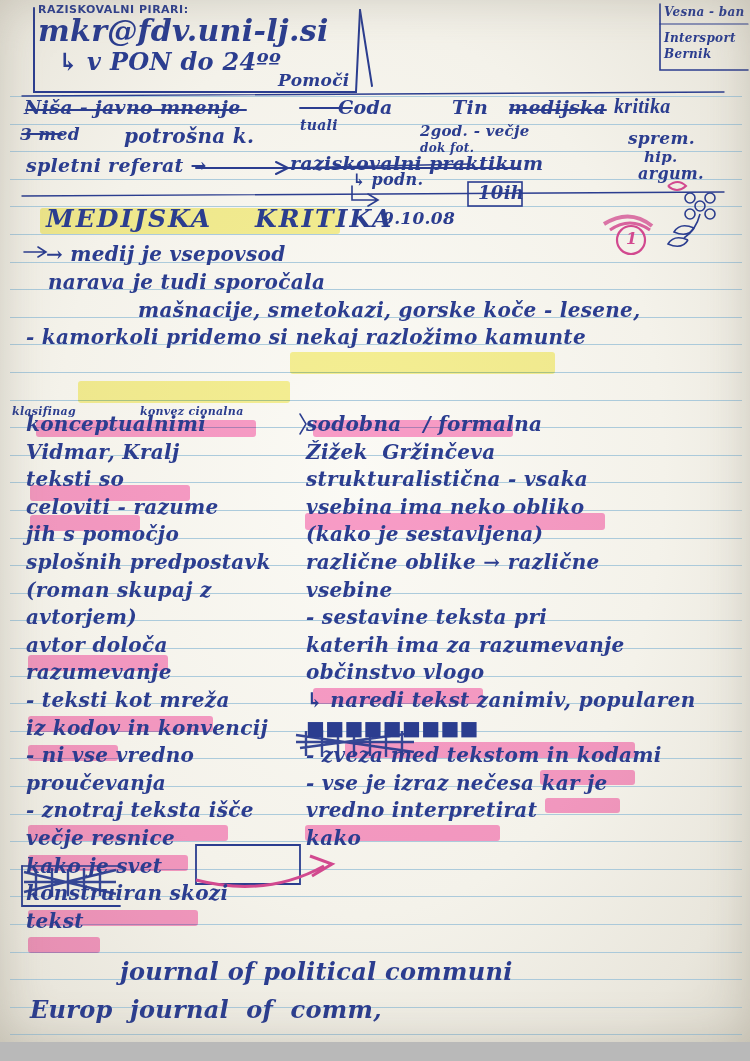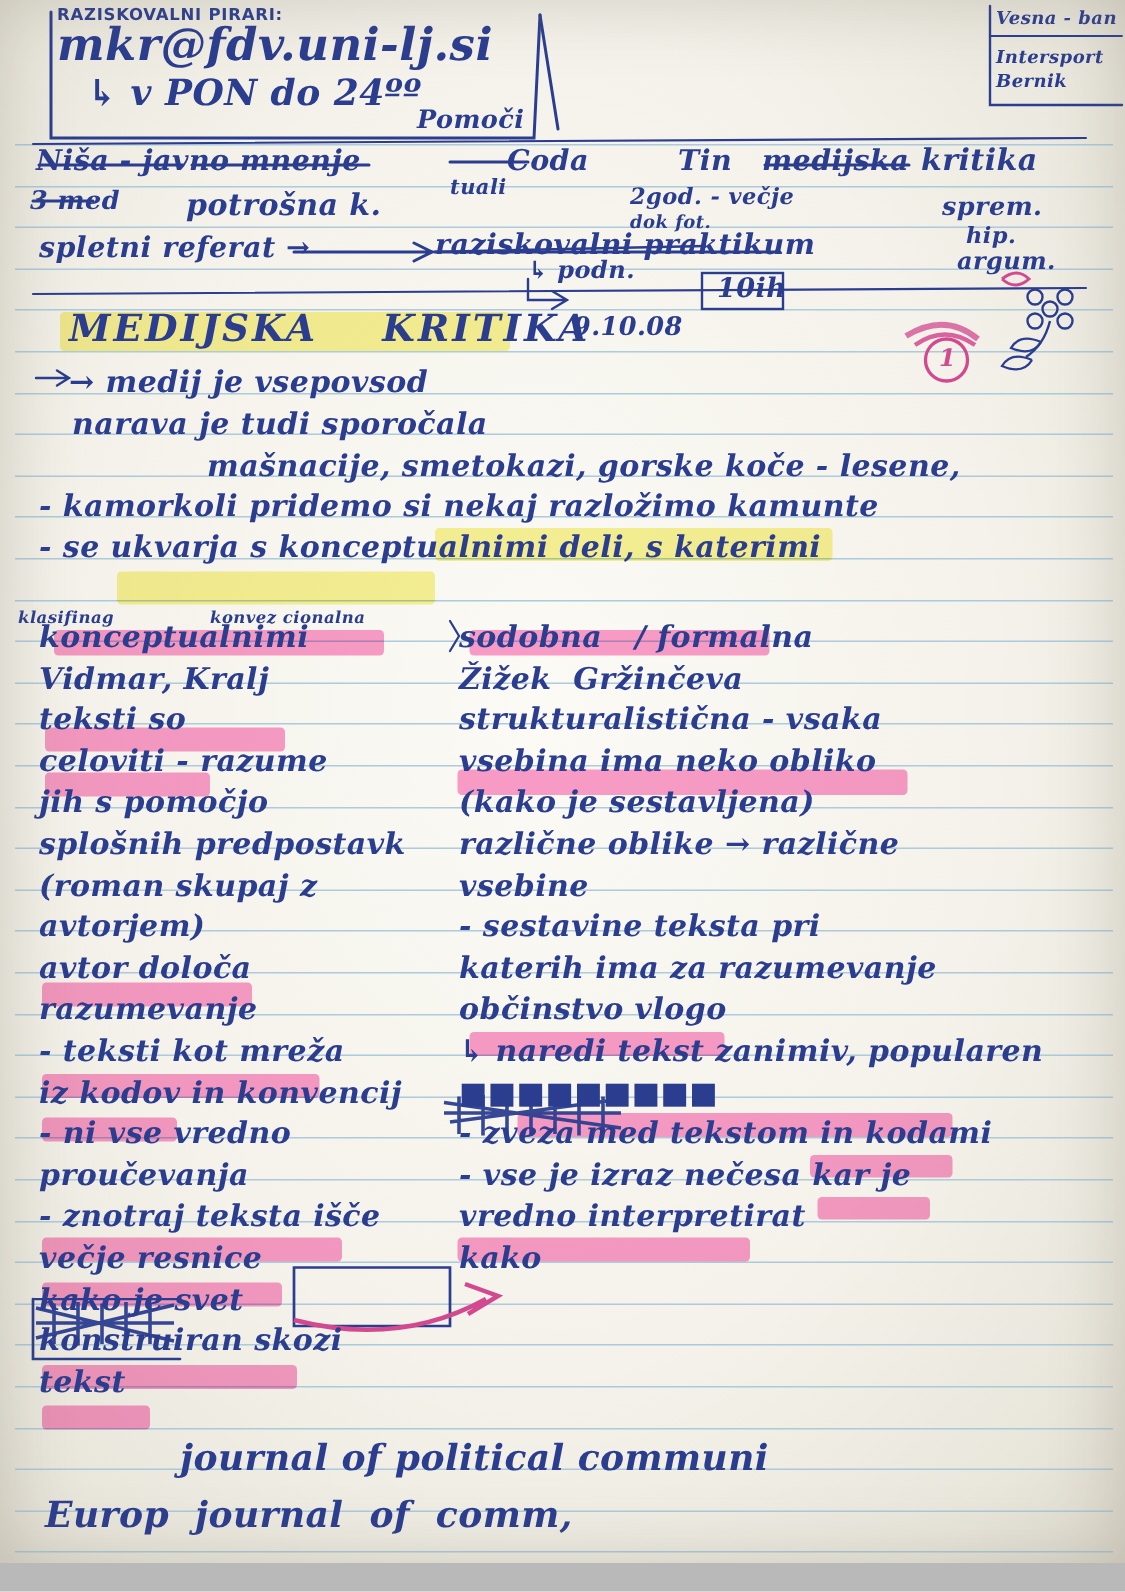--- a/index.html
+++ b/index.html
@@ -222,21 +222,21 @@
 
   <div class="ink cursive blue" style="left:664px; top:6px; font-size:12px;">Vesna - ban</div>
   <div class="ink cursive blue" style="left:664px; top:32px; font-size:12px;">Intersport</div>
   <div class="ink cursive blue" style="left:664px; top:48px; font-size:12px;">Bernik</div>
 
   <div class="ink cursive blue" style="left:24px; top:98px; font-size:19px;">Niša - javno mnenje</div>
   <div class="ink cursive blue" style="left:298px; top:98px; font-size:19px;margin-left:40px;">Coda</div>
   <div class="ink cursive blue" style="left:300px; top:118px; font-size:14px;">tuali</div>
   <div class="ink cursive blue" style="left:452px; top:98px; font-size:19px;">Tin</div>
   <div class="ink cursive blue" style="left:508px; top:98px; font-size:19px;">medijska</div>
-  <div class="ink cursive blue" style="left:614px; top:96px; font-size:20px;">kritika</div>
+  <div class="ink cursive blue" style="left:614px; top:96px; font-size:20px;font-family:Liberation Serif, serif;">kritika</div>
 
   <div class="ink cursive blue" style="left:20px; top:126px; font-size:17px;">3 med</div>
   <div class="ink cursive blue" style="left:124px; top:126px; font-size:20px;">potrošna k.</div>
   <div class="ink cursive blue" style="left:420px; top:124px; font-size:15px;">2god. - večje</div>
   <div class="ink cursive blue" style="left:420px; top:142px; font-size:12px;">dok fot.</div>
   <div class="ink cursive blue" style="left:628px; top:130px; font-size:17px;">sprem.</div>
 
   <div class="ink cursive blue" style="left:26px; top:156px; font-size:19px;">spletni referat →</div>
   <div class="ink cursive blue" style="left:290px; top:154px; font-size:19px;">raziskovalni praktikum</div>
   <div class="ink cursive blue" style="left:644px; top:150px; font-size:15px;">hip.</div>
@@ -246,21 +246,20 @@
   <div class="ink cursive blue" style="left:478px; top:184px; font-size:18px;">10ih</div>
 
   <div class="ink cursive blue" style="left:46px; top:206px; font-size:25px; letter-spacing:2px;">MEDIJSKA    KRITIKA</div>
   <div class="ink cursive blue" style="left:382px; top:210px; font-size:17px;">9.10.08</div>
   <div class="ink cursive pinkink" style="left:626px; top:231px; font-size:16px;">1</div>
 
   <div class="ink cursive blue" style="left:46px; top:244px; font-size:20px;">→ medij je vsepovsod</div>
   <div class="ink cursive blue" style="left:48px; top:272px; font-size:20px;">narava je tudi sporočala</div>
   <div class="ink cursive blue" style="left:26px; top:327px; font-size:20px;">- kamorkoli pridemo si nekaj razložimo kamunte</div>
   <div class="ink cursive blue" style="left:138px; top:300px; font-size:20px;">mašnacije, smetokazi, gorske koče - lesene,</div>
-  <div class="ink cursive blue" style="left:26px; top:354px; font-size:20px;">- se ukvarja s konceptualnimi deli, s katerimi</div>
 
   <div class="ink cursive blue" style="left:12px; top:406px; font-size:11px;">klasifinag</div>
   <div class="ink cursive blue" style="left:140px; top:406px; font-size:11px;">konvez cionalna</div>
 
   <div id="rows">
       <div class="ink cursive blue" style="left: 26px; top: 414px; font-size: 20px;">konceptualnimi</div>
       <div class="ink cursive blue" style="left: 306px; top: 414px; font-size: 20px;">sodobna   / formalna</div>
       <div class="ink cursive blue" style="left: 26px; top: 441.6px; font-size: 20px;">Vidmar, Kralj</div>
       <div class="ink cursive blue" style="left: 306px; top: 441.6px; font-size: 20px;">Žižek  Gržinčeva</div>
       <div class="ink cursive blue" style="left: 26px; top: 469.2px; font-size: 20px;">teksti so</div>

